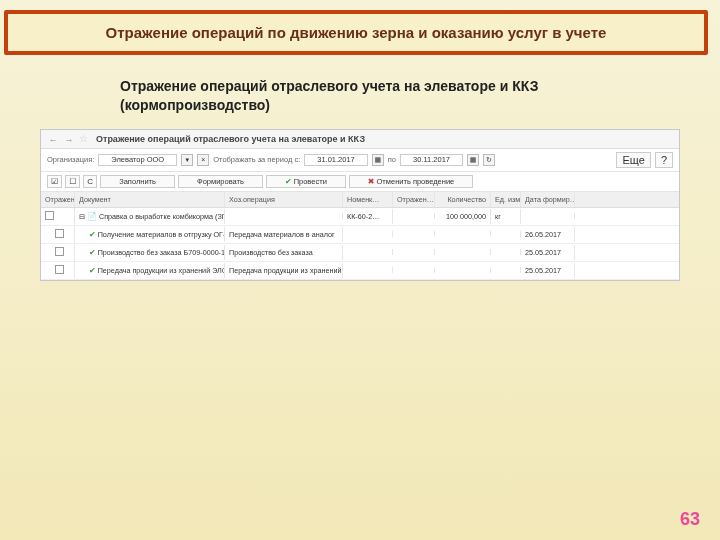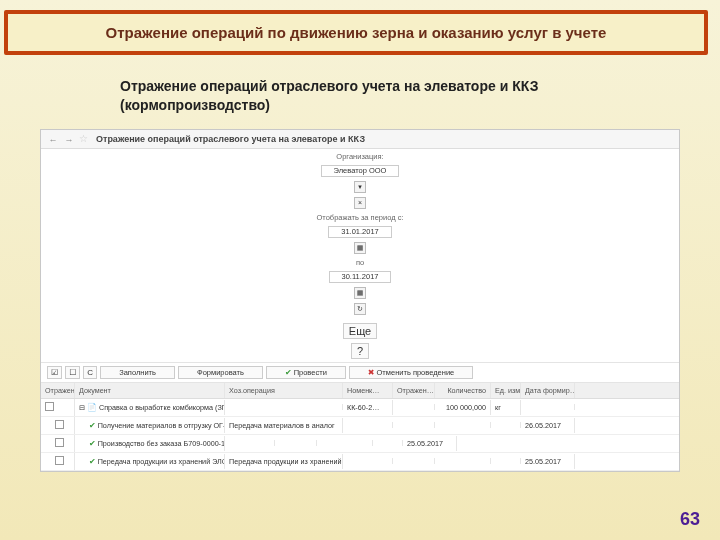--- a/index.html
+++ b/index.html
@@ -39,21 +39,21 @@
     background: #f6f6f6;
   }
   .nav-arrow {
     width: 12px; height: 12px; color: #888; font-size: 9px;
     display:inline-flex; align-items:center; justify-content:center;
   }
   .star { color: #ccc; font-size: 10px; }
   .app-title { font-size: 9px; font-weight: bold; color: #444; margin-left: 4px; }
   .filter-row {
     display:flex; align-items:center; gap:4px;
-    padding: 3px 6px; border-bottom: 1px solid #e4e4e4; flex-direction: column;
+    padding: 3px 6px; border-bottom: 1px solid #e4e4e4;
   }
   .lbl { color:#666; font-size:7.5px; }
   .field {
     border:1px solid #ccc; background:#fff; padding:1px 12px;
     font-size:7.5px; min-width:60px; height:12px; display:inline-flex; align-items:center;
   }
   .date-field { min-width: 46px; }
   .sq-btn { width:12px; height:12px; border:1px solid #bbb; background:#f4f4f4;
     display:inline-flex; align-items:center; justify-content:center; font-size:7px; }
   .spacer { flex:1; }
@@ -95,21 +95,21 @@
   .tbody { font-size:7.2px; }
   .tr { display:flex; border-bottom:1px solid #eee; align-items:center; }
   .chk {
     width:9px; height:9px; border:1px solid #999; background:#fff;
     display:inline-block; margin-right:3px;
   }
   .tree-ico { font-size:8px; margin-right:2px; color:#c9a23a; }
   .row-ico { font-size:8px; margin-right:2px; }
   .page-num {
     position:absolute; bottom:10px; right:20px;
-    font-size:18px; font-weight:bold; color:#4c1d95;
+    font-size:18px; font-weight:bold; color:#ec4899;
   }
 </style>
 </head>
 <body>
 
 <div class="title-bar">
   <h1>Отражение операций по движению зерна и оказанию услуг в учете</h1>
 </div>
 
 <div class="subtitle">Отражение операций отраслевого учета на элеваторе и ККЗ (кормопроизводство)</div>
@@ -191,20 +191,21 @@
       <div class="td c-hoz">Передача материалов в аналог</div>
       <div class="td c-nom"></div>
         <div class="td c-har"></div>
         <div class="td c-kol"></div>
         <div class="td c-ed"></div>
       <div class="td c-date">26.05.2017</div>
     </div>
     <div class="tr">
       <div class="td c-otr"><span style="margin-left:10px" class="chk"></span></div>
       <div class="td c-doc"><span style="margin-left:10px" class="row-ico green">✔</span><span>Производство без заказа Б709-0000-1 от 25.09</span></div>
+      <div class="td c-hoz">Производство без заказа</div>
       <div class="td c-nom"></div>
         <div class="td c-har"></div>
         <div class="td c-kol"></div>
         <div class="td c-ed"></div>
       <div class="td c-date">25.05.2017</div>
     </div>
     <div class="tr">
       <div class="td c-otr"><span style="margin-left:10px" class="chk"></span></div>
       <div class="td c-doc"><span style="margin-left:10px" class="row-ico green">✔</span><span>Передача продукции из хранений ЭЛОО-К00002</span></div>
       <div class="td c-hoz">Передача продукции из хранений</div>

